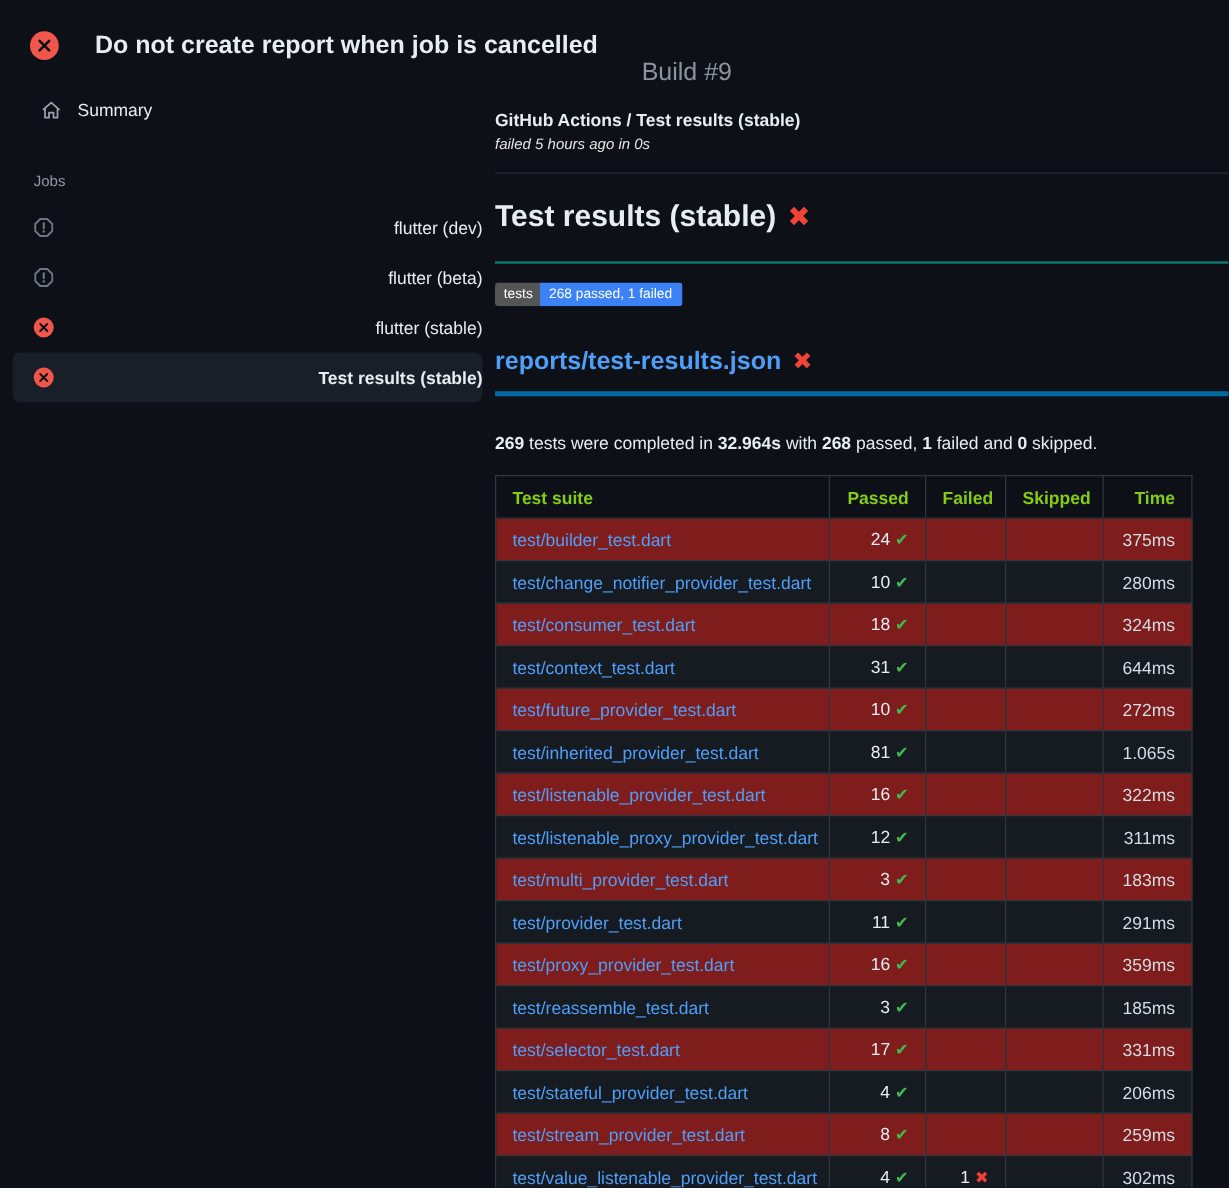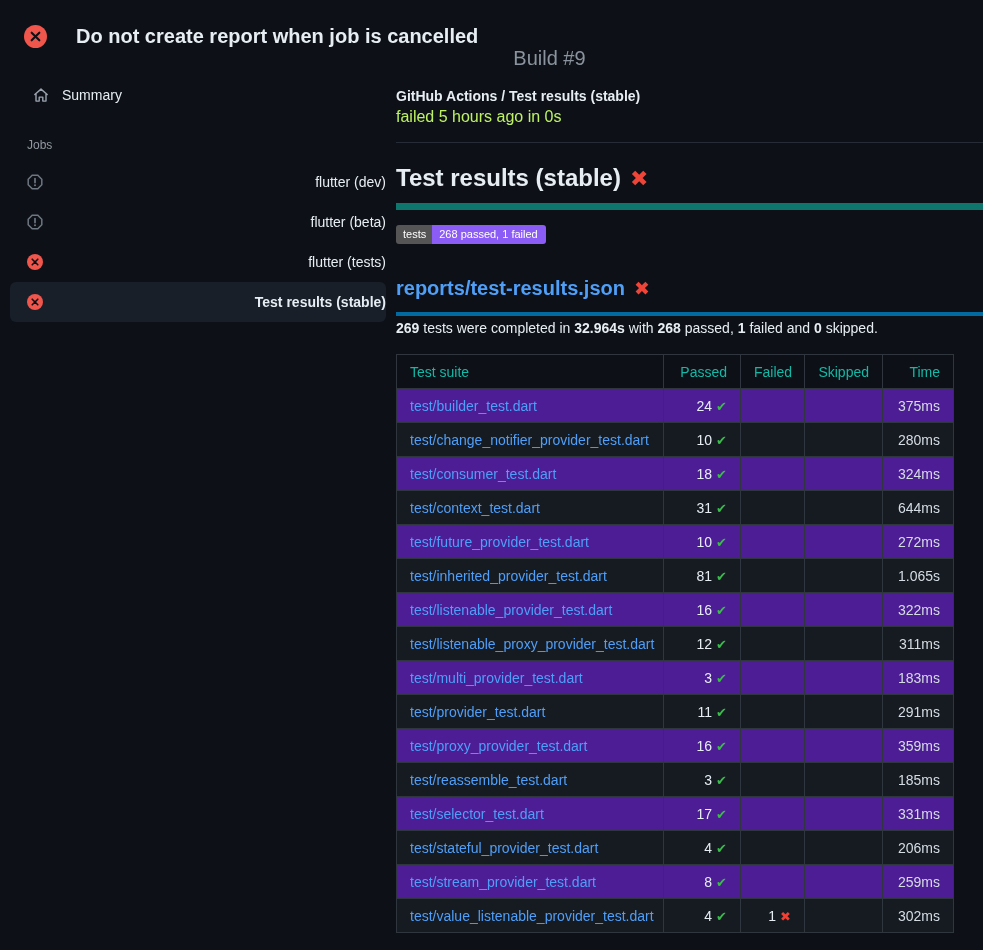--- a/index.html
+++ b/index.html
@@ -18,55 +18,55 @@
   .x-circle svg { display:block; }
   .app-title { font-size:20px; font-weight:700; color:#e6edf3; }
   .app-build { font-size:20px; font-weight:400; color:#8b949e; margin-left:6px;margin-top:44px; }
 
   
   .layout { display:flex; align-items:flex-start; }
   .sidebar { width:396px; flex:none; padding-top:24px; }
   .main { flex:1; padding-top:32px; min-width:0; }
 
   
-  .side-summary { display:flex; align-items:center; gap:13px; padding-left:33px; height:30px; font-size:14px; color:#e6edf3; cursor:pointer; }
+  .side-summary { display:flex; align-items:flex-start; gap:13px; padding-left:33px; height:30px; font-size:14px; color:#e6edf3; cursor:pointer; }
   .jobs-label { margin:28px 0 10px 27px; font-size:12px; color:#9198a1; }
   .job-item { display:flex; align-items:center; gap:13px; height:40px; padding-left:17px; margin:0 10px; border-radius:6px; font-size:14px; color:#e6edf3; cursor:pointer;justify-content:space-between; }
   .job-item.selected { background:#191f28; font-weight:700; }
   .job-icon { width:16px; height:16px; flex:none; display:inline-flex; align-items:center; justify-content:center; }
 
   
   .breadcrumb { font-size:14px; font-weight:700; color:#e6edf3; }
-  .status-line { margin-top:4px; font-size:16px; color:#bef264; }
+  .status-line { margin-top:4px; font-size:12px; color:#e5e5e5;font-style:italic; }
   .rule { border:0; border-top:1px solid #262c36; margin-top:16px; }
 
   h1.section-title { margin-top:20px; font-size:24px; font-weight:700; line-height:30px;
-    padding-bottom:9px; border-bottom:7px solid #0f766e; color:#e6edf3; }
+    padding-bottom:20px; border-bottom:2px solid #0f766e; color:#e6edf3; }
   .red-x { color:#ef4438; font-weight:700; margin-left:9px; }
   h1 .red-x { font-size:22px; }
 
   .badge { display:inline-flex; margin-top:15px; font-size:11px; font-weight:400;
     border-radius:3px; overflow:hidden; color:#ffffff; line-height:1; }
   .badge .badge-label { background:#555555; padding:4px 6px 4px 7px; }
-  .badge .badge-value { background:#8b5cf6; padding:4px 8px 4px 7px; }
+  .badge .badge-value { background:#3b82f6; padding:4px 8px 4px 7px; }
 
   h2.report-title { margin-top:31px; font-size:20px; font-weight:700; line-height:26px;
     padding-bottom:10px; border-bottom:4px solid #0369a1; }
   h2.report-title a { color:#4f9ff8; text-decoration:none; }
   h2 .red-x { font-size:19px; }
 
-  .summary-line { margin-top:4px; font-size:14px; color:#e6edf3; }
+  .summary-line { margin-top:29px; font-size:14px; color:#e6edf3; }
   .summary-line .b { font-weight:700; }
 
   
   table.results { margin-top:18px; border-collapse:collapse; table-layout:fixed; width:557px; font-size:14px; }
   .results th, .results td { border:1px solid #30363d; padding:6px 13px; height:34px; }
-  .results th { font-weight:400; color:#14b8a6; text-align:right; }
+  .results th { font-weight:700; color:#84cc16; text-align:right; }
   .results th.c-suite { text-align:left; }
-  .results tbody tr { background:#4c1d95; }
+  .results tbody tr { background:#7f1d1d; }
   .results tbody tr:nth-child(2n) { background:#161b22; }
   .results td { color:#e6edf3; }
   .results td.c-suite a { color:#4f9ff8; text-decoration:none; }
   .results td.c-num { text-align:right; white-space:nowrap; }
   .results td.c-time { text-align:right; color:#d5dce3; }
   .ok-mark { color:#3fb950; font-weight:700; margin-left:4px; font-size:13px; }
   .bad-mark { color:#f23f33; font-weight:700; margin-left:4px; font-size:13px; }
 
   .octagon-icon svg, .home-icon svg { display:block; }
 </style>
@@ -118,21 +118,21 @@
       </span>
       <span>flutter (beta)</span>
     </div>
 
     <div class="job-item">
       <span class="x-circle small">
         <svg width="8" height="8" viewBox="0 0 10 10">
             <path d="M1.5 1.5 L8.5 8.5 M8.5 1.5 L1.5 8.5" stroke="#0d1117" stroke-width="2" stroke-linecap="round"></path>
           </svg>
       </span>
-      <span>flutter (tests)</span>
+      <span>flutter (stable)</span>
     </div>
 
     <div class="job-item selected">
       <span class="x-circle small">
         <svg width="8" height="8" viewBox="0 0 10 10">
             <path d="M1.5 1.5 L8.5 8.5 M8.5 1.5 L1.5 8.5" stroke="#0d1117" stroke-width="2" stroke-linecap="round"></path>
           </svg>
       </span>
       <span>Test results (stable)</span>
     </div>

